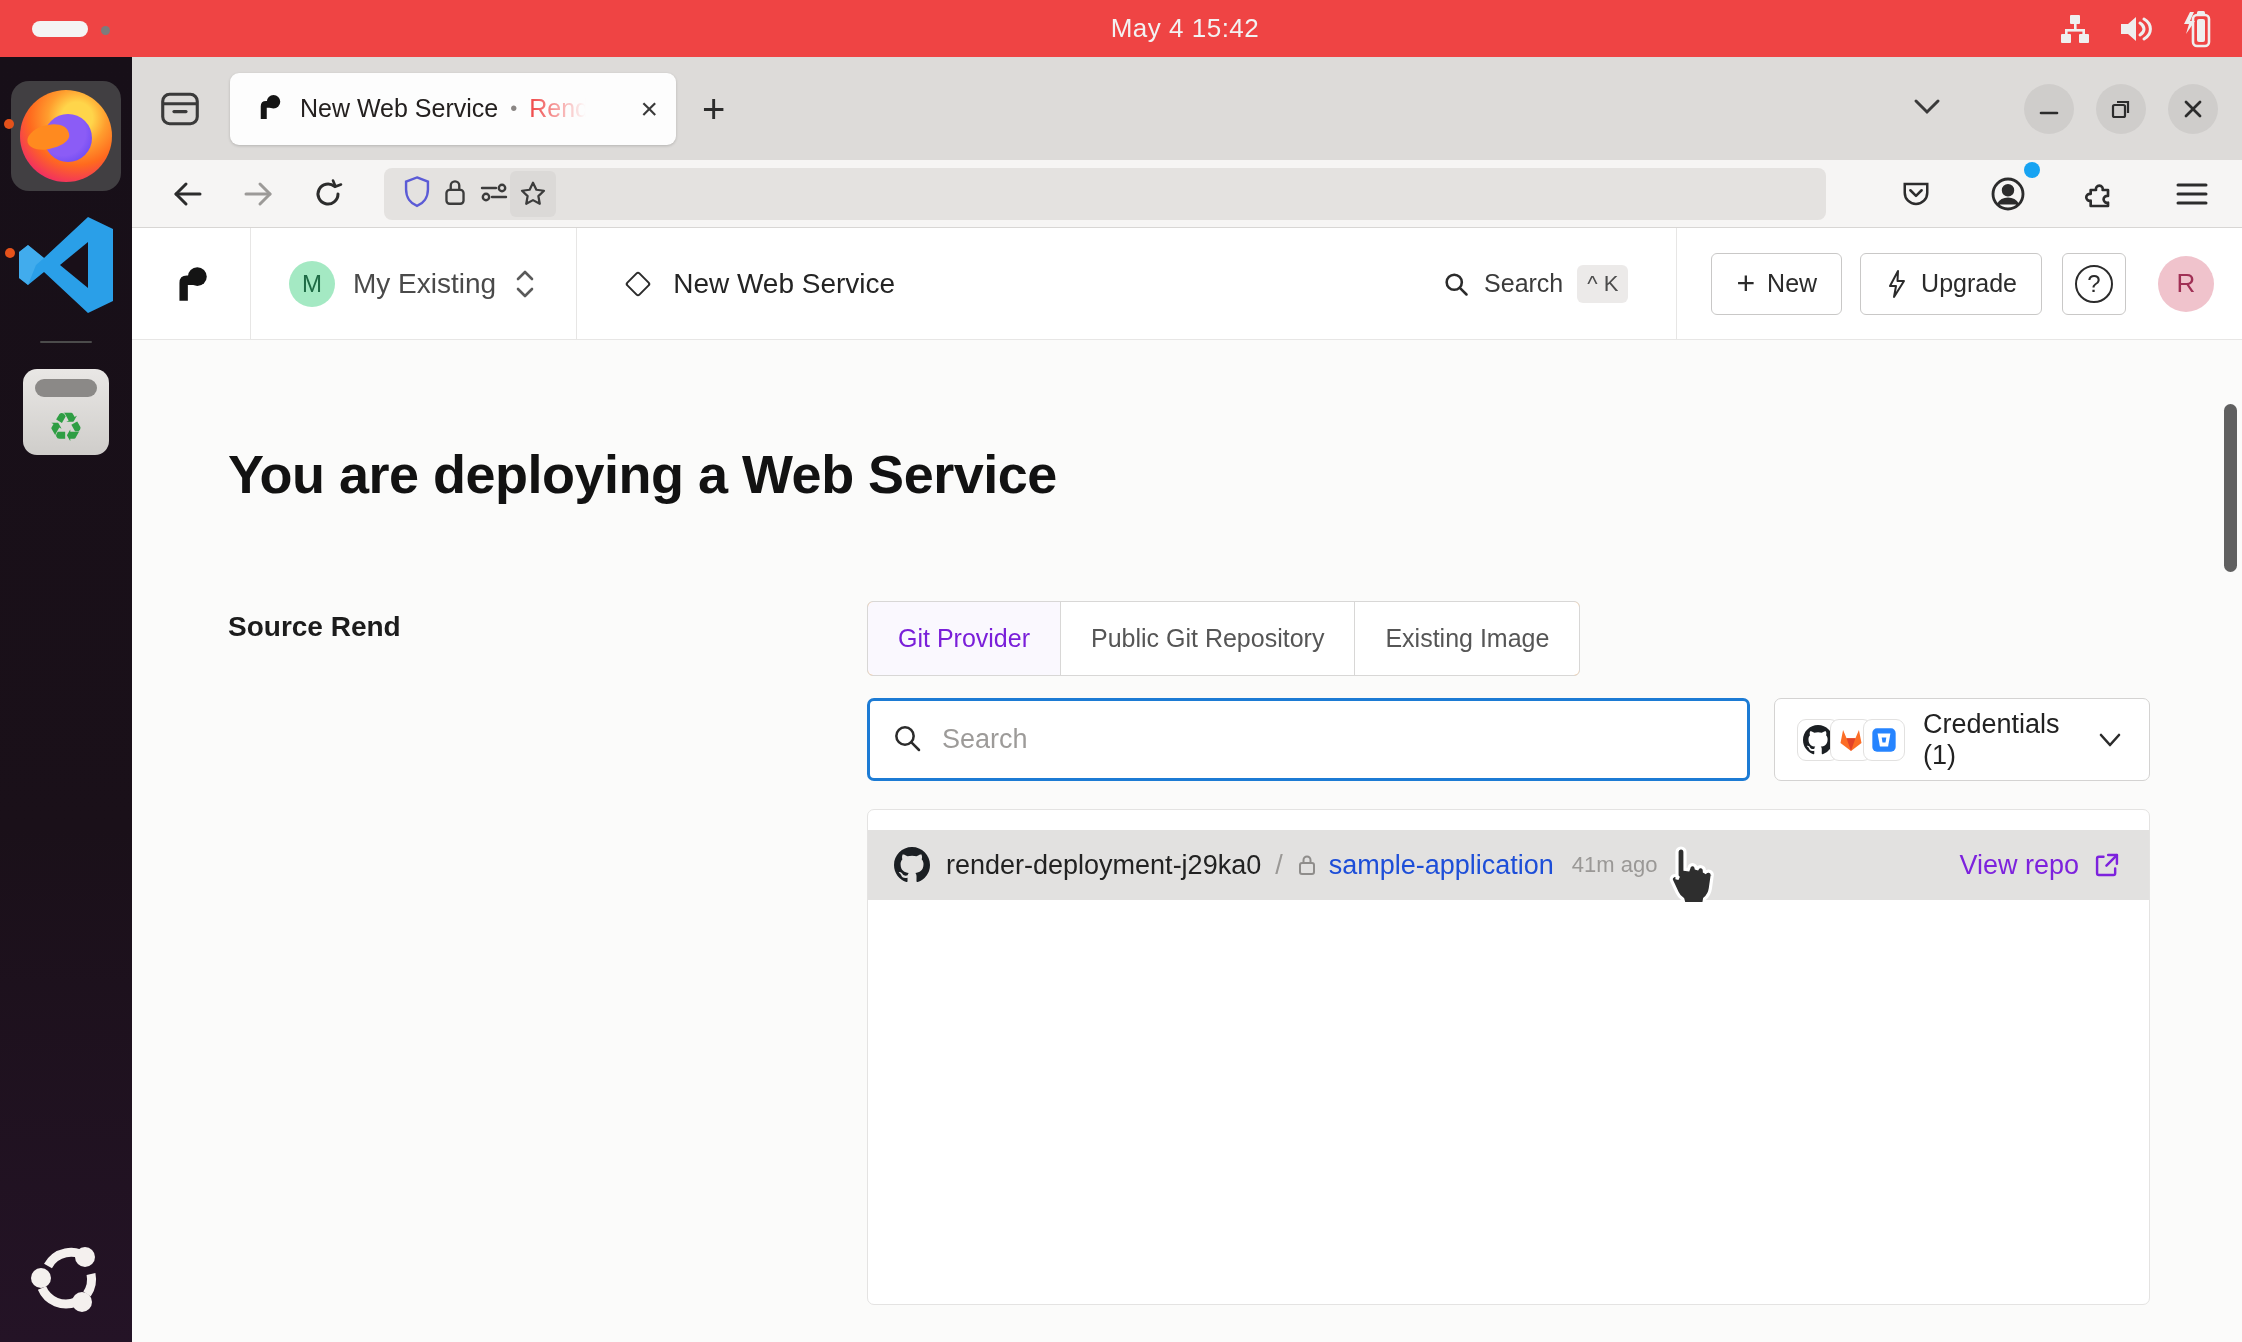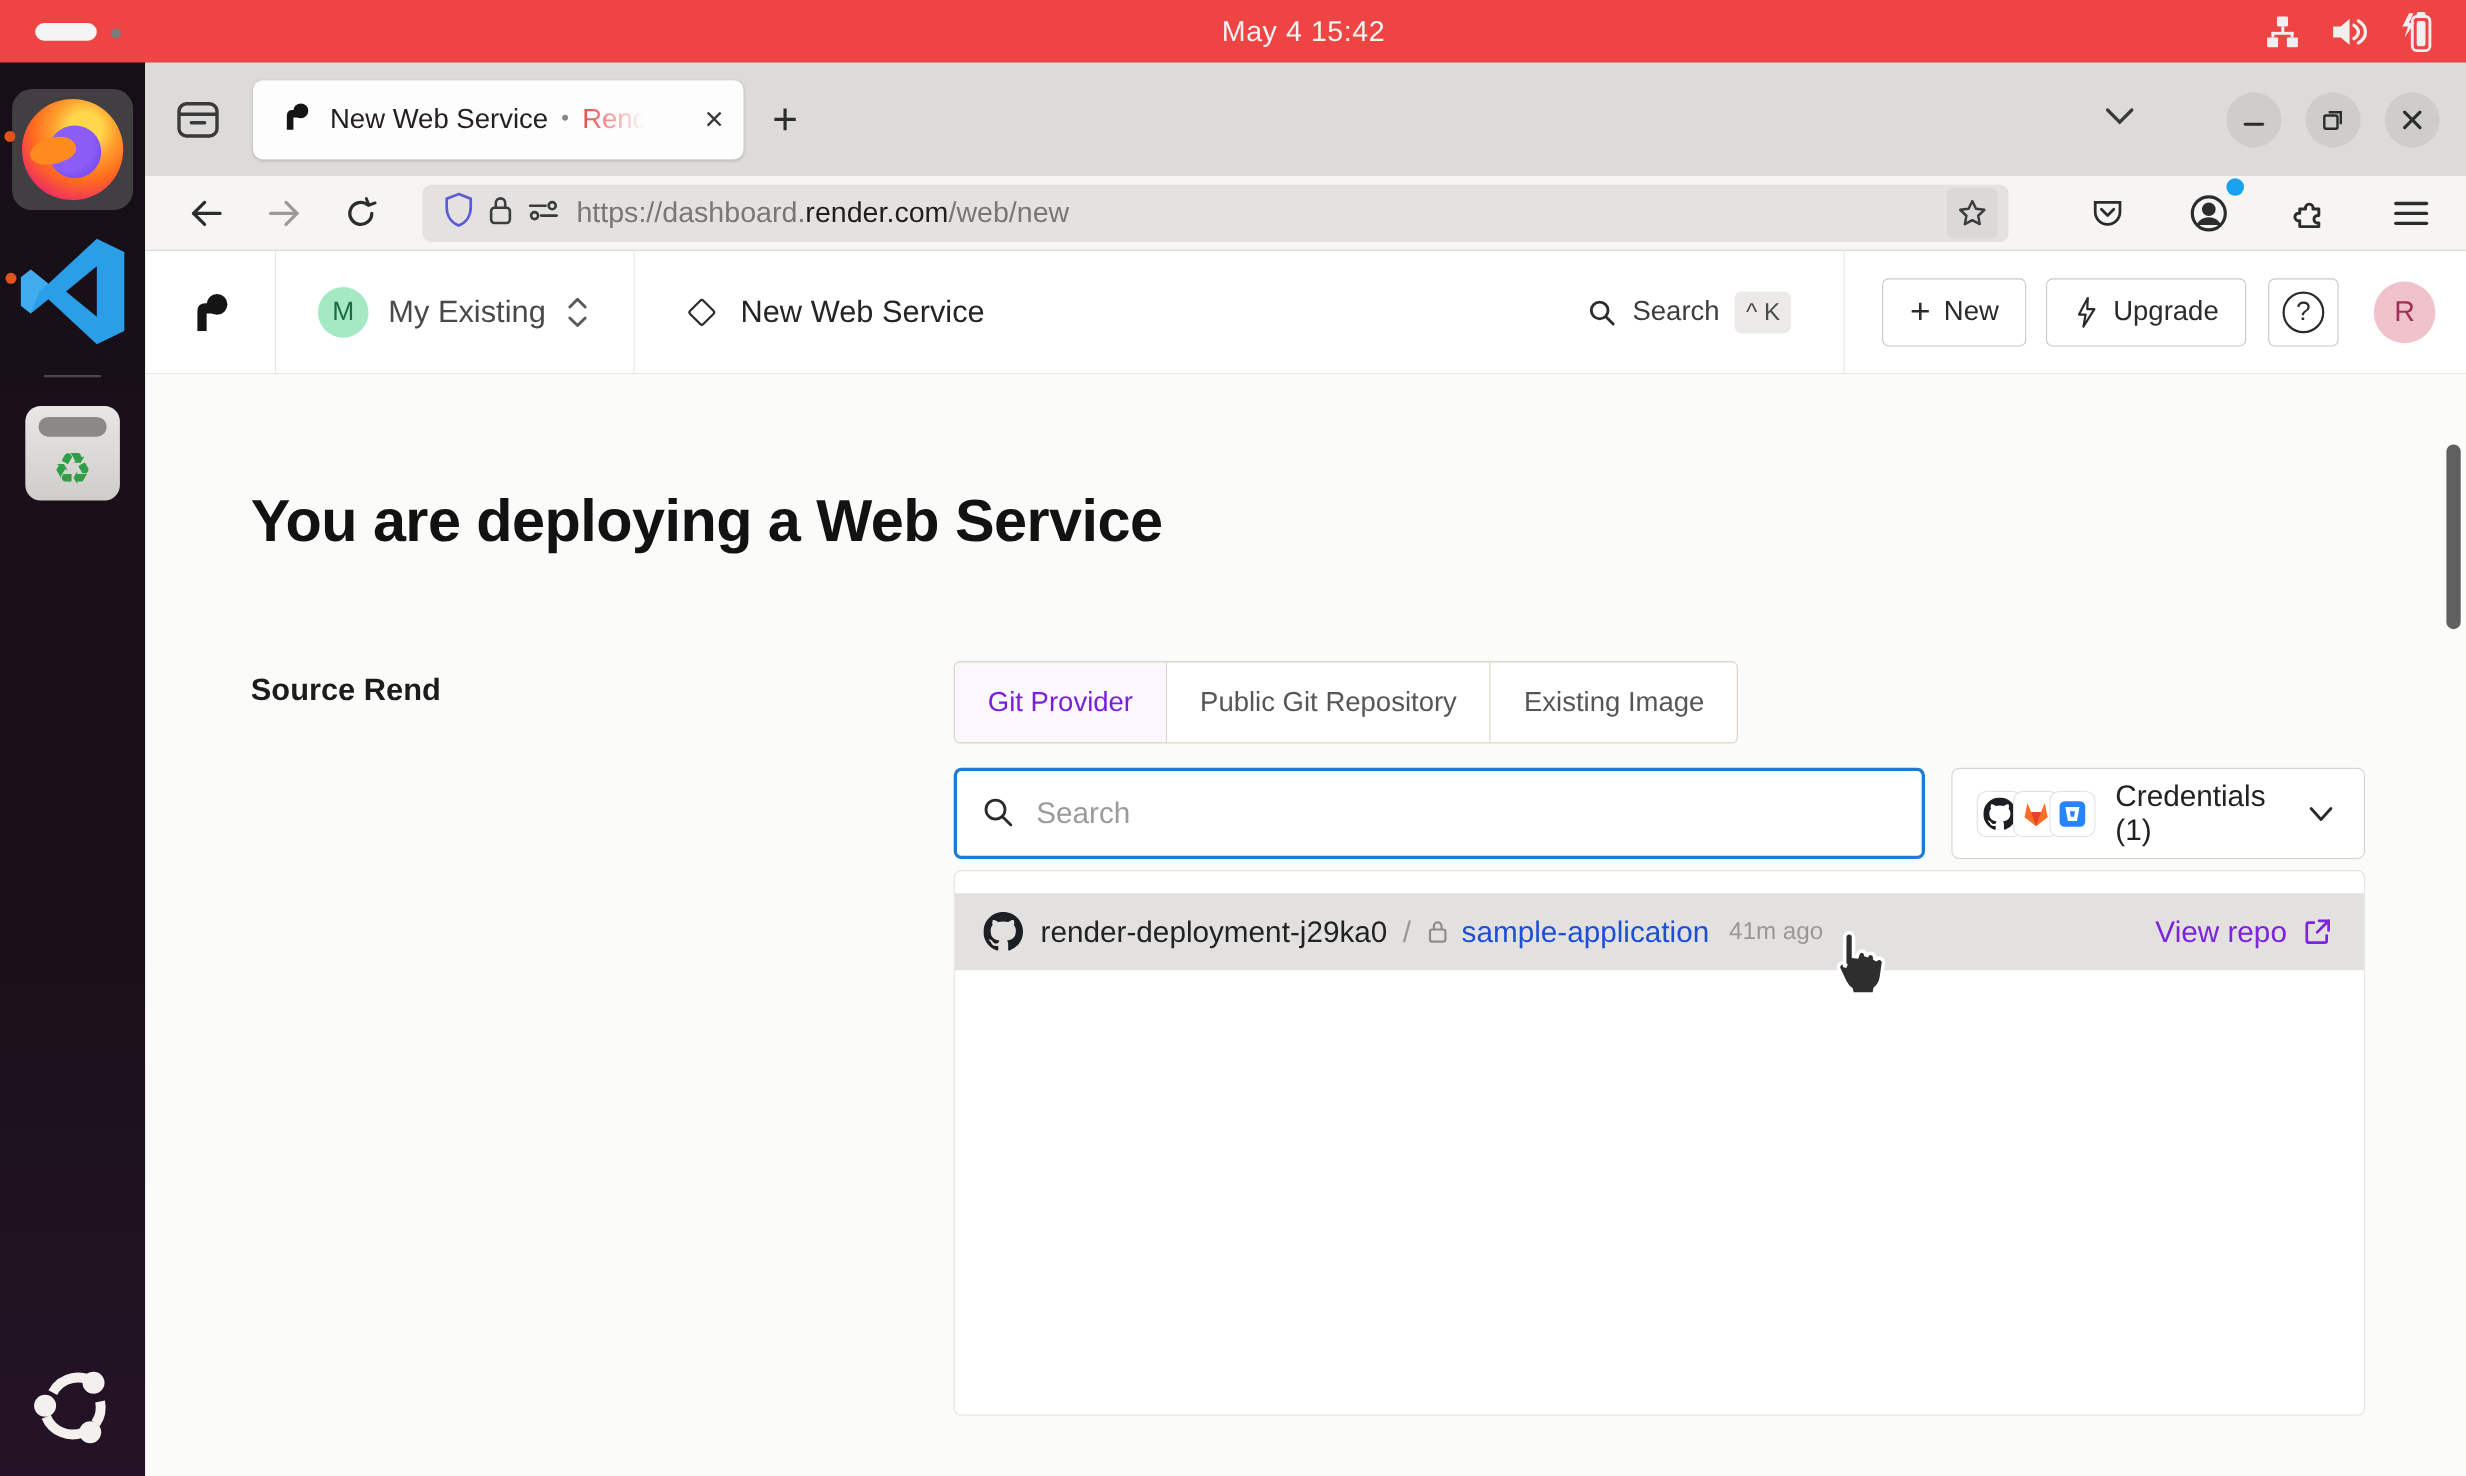--- a/index.html
+++ b/index.html
@@ -100,21 +100,21 @@
   .repo-search { position:relative; width:883px; }
   .repo-search input { width:100%; height:83px; border:3px solid #1c7bd4; border-radius:7px; background:#fff; font-size:27px; color:#222; padding:0 20px 0 72px; outline:none; font-family:inherit; }
   .repo-search input::placeholder { color:#9d9b99; }
   .search-glyph { position:absolute; left:24px; top:24px; }
   .cred-btn { margin-left:24px; width:376px; border:1px solid #d4d3d2; border-radius:7px; background:#fff; display:flex; align-items:center; padding:0 24px 0 22px; }
   .chips { display:flex; }
   .chip { width:42px; height:42px; background:#fff; border:1px solid #e2e1e0; border-radius:9px; display:flex; align-items:center; justify-content:center; }
   .chip + .chip { margin-left:-9px; }
   .cred-label { font-size:27px; color:#222; margin-left:18px; flex:1; }
 
-  .repo-panel { margin-top:10px; height:496px; background:#fff; border:1px solid #e4e3e2; border-radius:7px; overflow:hidden; }
+  .repo-panel { margin-top:28px; height:496px; background:#fff; border:1px solid #e4e3e2; border-radius:7px; overflow:hidden; }
   .repo-row { margin-top:20px; height:70px; background:#e2e1e0; display:flex; align-items:center; padding:0 28px 0 26px; }
   .repo-owner { font-size:27px; color:#222; margin-left:16px; }
   .repo-sep { font-size:27px; color:#9a9896; margin:0 14px; }
   .repo-name { font-size:27px; color:#1d4ed8; margin-left:12px; }
   .repo-time { font-size:22px; color:#9a9896; margin-left:18px; }
   .row-spacer { flex:1; }
   .view-repo { font-size:27px; color:#7d22dd; display:flex; align-items:center; gap:14px; }
 
   
   .scroll-thumb { position:absolute; right:7px; top:176px; width:13px; height:168px; border-radius:7px; background:#606060; }
@@ -285,21 +285,20 @@
         </span>
         <span class="sep"></span>
         <span>
           <svg width="32" height="26" viewBox="0 0 32 26" stroke="#3c3c3c" stroke-width="2.4" stroke-linecap="round">
               <line x1="4" y1="9" x2="18" y2="9"></line>
               <circle cx="24" cy="9" r="3.2" fill="none"></circle>
               <circle cx="8" cy="18" r="3.2" fill="none"></circle>
               <line x1="14" y1="18" x2="28" y2="18"></line>
             </svg>
         </span>
-        <span class="url-text"><span>https://dashboard.</span><span class="url-domain">render.com</span><span>/web/new</span></span>
         <span class="bookmark-btn">
           <svg width="30" height="30" viewBox="0 0 24 24" fill="none" stroke="#3c3c3c" stroke-width="1.8" stroke-linejoin="round">
               <path d="M12 3 l2.7 5.6 6.1.8 -4.5 4.3 1.1 6.1 -5.4-2.9 -5.4 2.9 1.1-6.1 -4.5-4.3 6.1-.8 Z"></path>
             </svg>
         </span>
       </div>
 
       <div class="nav-right">
         <span class="nav-btn">
           <svg width="32" height="30" viewBox="0 0 24 24" fill="none" stroke="#2c2c2c" stroke-width="2">

